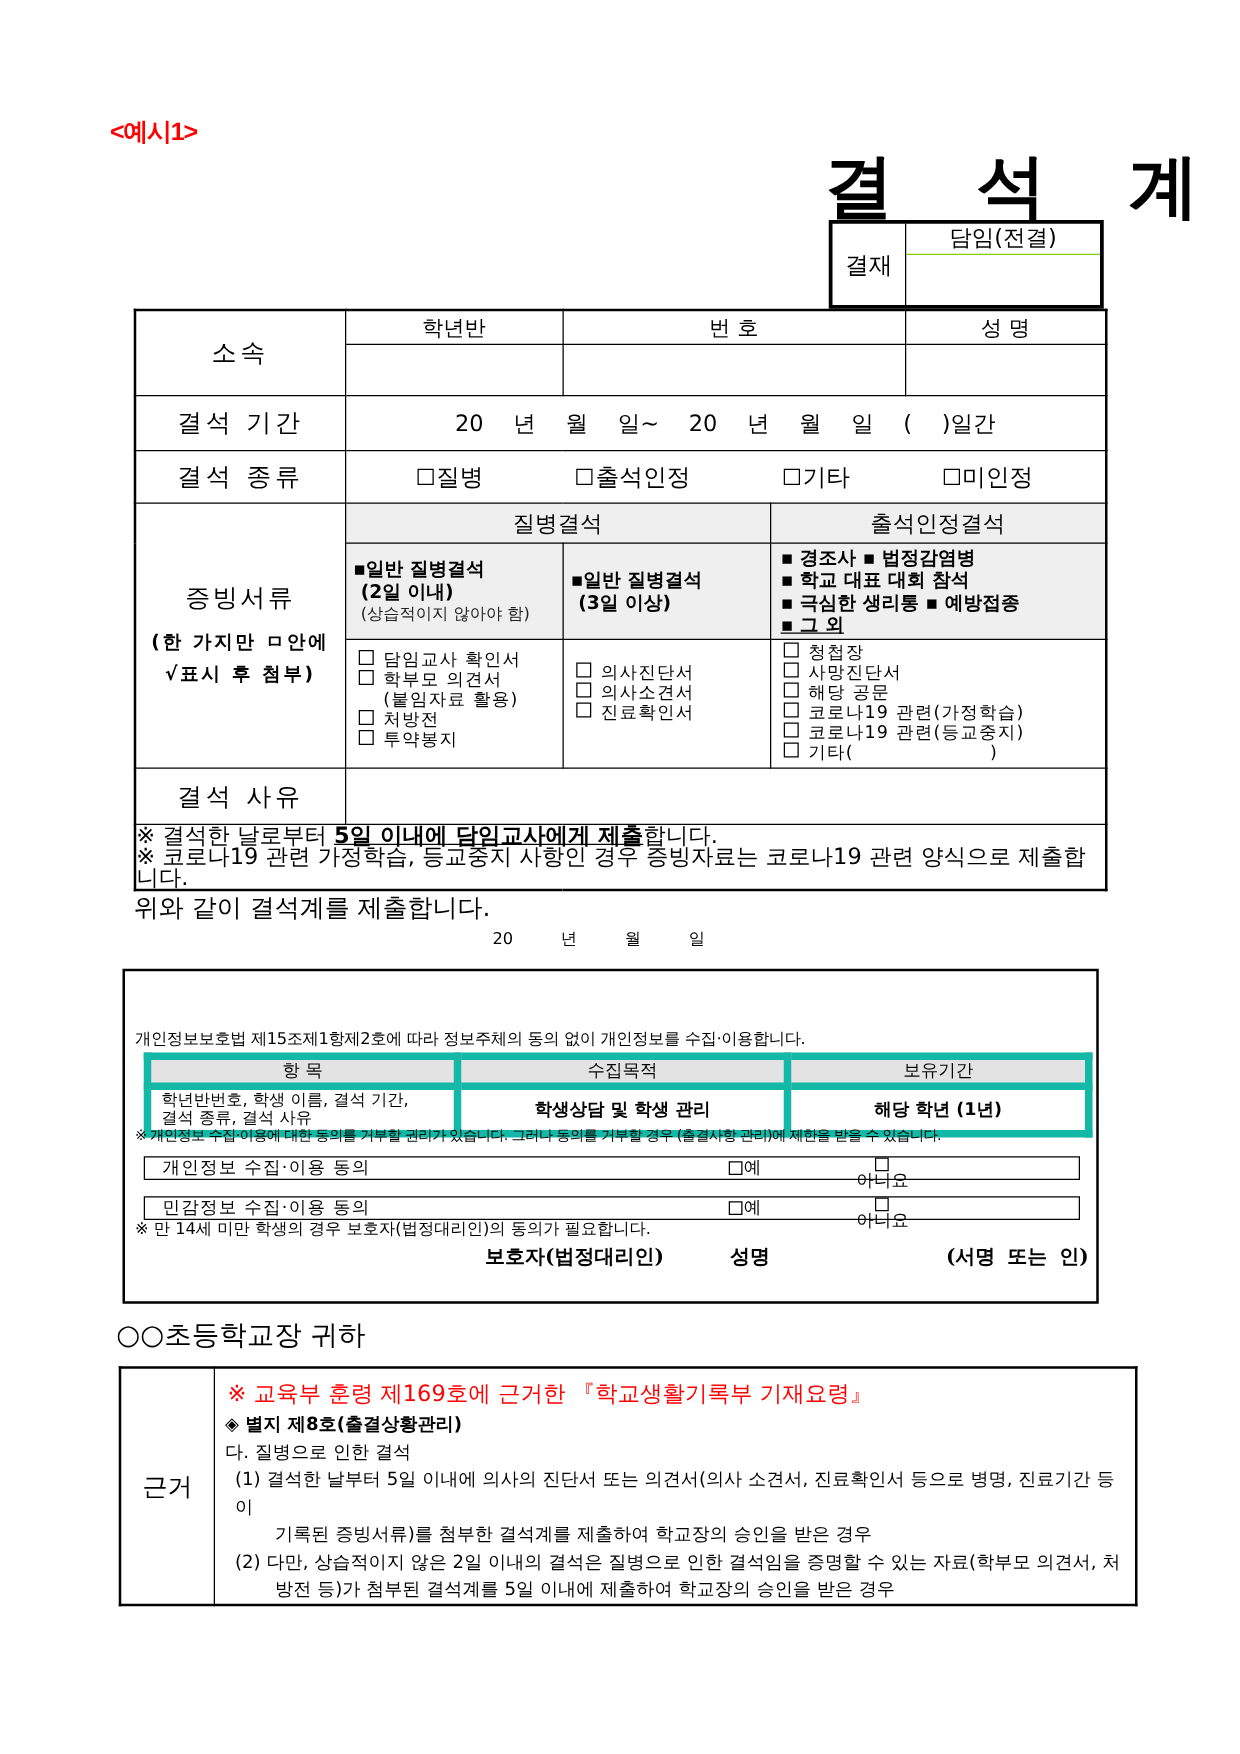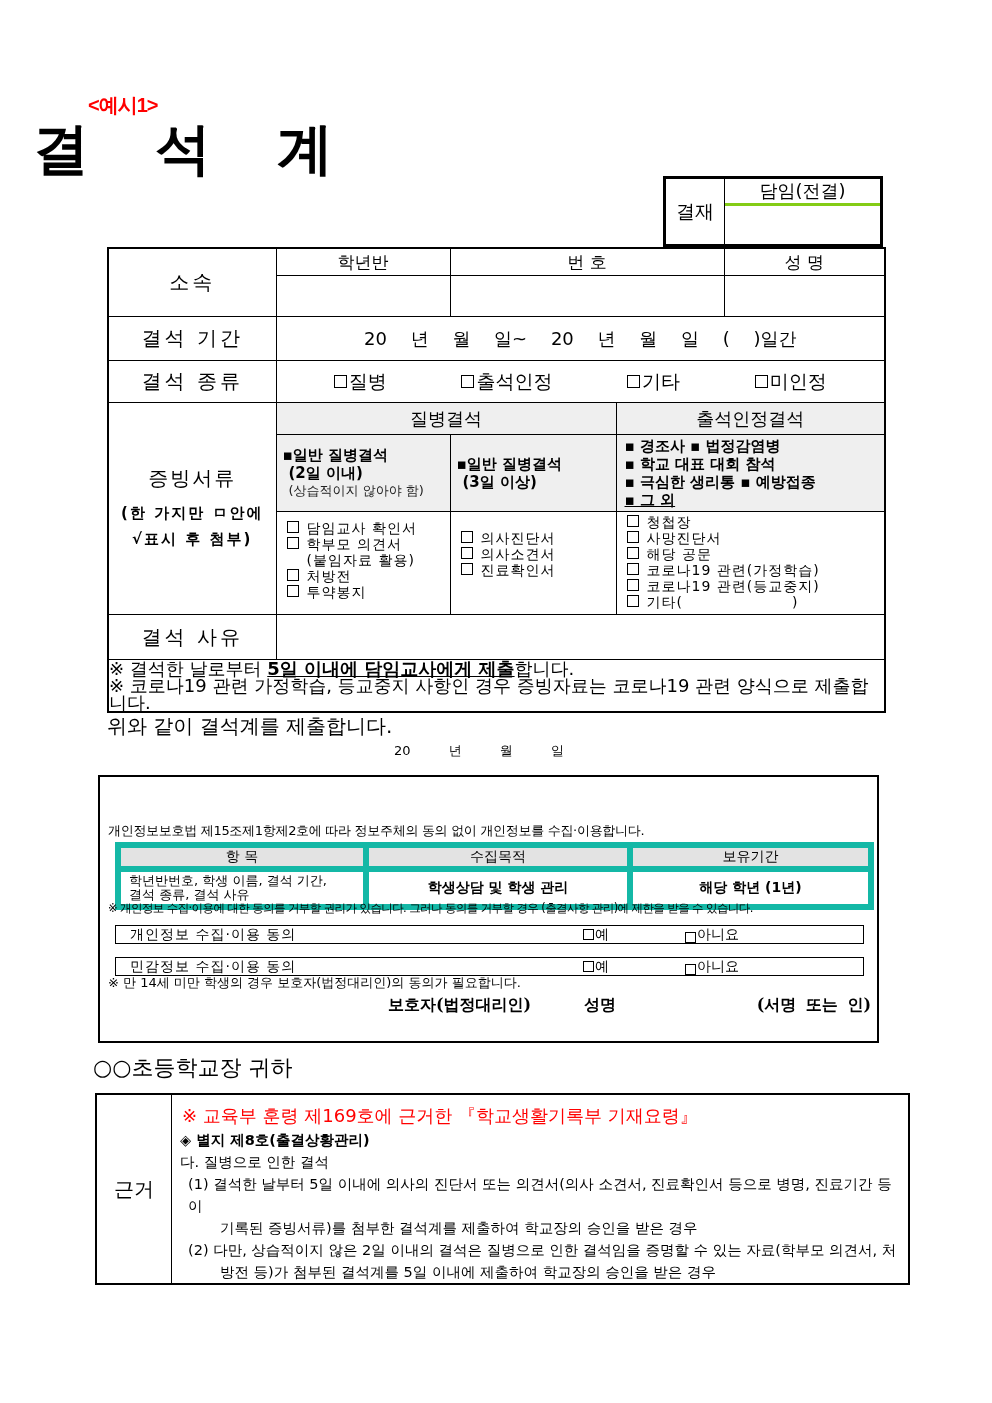--- a/index.html
+++ b/index.html
@@ -1,26 +1,26 @@
 <!DOCTYPE html>
 <html><head>
 <meta charset="utf-8">
 <style>
   html, body { margin:0; padding:0; background:#fff; }
   body { width:992px; height:1403px; position:relative; font-family:"DejaVu Sans", sans-serif; color:#000; overflow:hidden; }
   .abs { position:absolute; }
   .example-tag { left:88px; top:92px; color:#ff0000; font-size:20px; font-weight:bold; font-family:"Liberation Sans", sans-serif; letter-spacing:-1px; }
-  .doc-title { left:0; width:992px; top:112px; text-align:left; font-size:56px; font-weight:bold; font-family:"DejaVu Sans", sans-serif; letter-spacing:0; }
+  .doc-title { left:0; width:992px; top:112px; text-align:right; font-size:56px; font-weight:bold; font-family:"DejaVu Sans", sans-serif; letter-spacing:0; }
   .doc-title span { display:inline-block; margin:0 33px; }
 
   
   .approval { left:663px; top:176px; width:220px; height:71px; border:3px solid #000; box-sizing:border-box; display:flex; }
   .approval .lbl { width:58px; border-right:1px solid #000; display:flex; align-items:center; justify-content:center; font-size:19px; }
   .approval .col { flex:1; display:flex; flex-direction:column; }
-  .approval .col .hd { height:24px; border-bottom:3px solid #84cc16; text-align:center; font-size:18px; line-height:23px; }
+  .approval .col .hd { height:24px; border-bottom:1px solid #84cc16; text-align:center; font-size:18px; line-height:23px; }
   .approval .col .bd { flex:1; }
 
   
   table { border-collapse:collapse; }
   .main { position:absolute; left:107px; top:247px; width:777px; border:2px solid #000; table-layout:fixed; }
   .main td { border:1px solid #000; padding:0; font-size:18px; vertical-align:middle; }
   .main .rowlbl { text-align:center; font-size:20px; letter-spacing:3px; }
   .main .hdr { text-align:center; font-size:17px; height:26px; }
   .main .gray { background:#efefef; }
   .period { text-align:center; font-size:19px; word-spacing:18px; }
@@ -47,21 +47,21 @@
   .priv-law { position:absolute; left:8px; top:45px; font-size:13px; letter-spacing:-0.3px; }
   .priv-table { position:absolute; left:15px; top:65px; width:753px; border:1px solid #000; table-layout:fixed; }
   .priv-table td { border:6px solid #14b8a6; font-size:13px; padding:0 8px; }
   .priv-table .h td { background:#e3e3e3; text-align:center; height:17px; font-size:14px; }
   .priv-table .v td { height:32px; }
   .priv-table .v .c { text-align:center; font-weight:bold; font-size:14px; }
   .priv-warn { position:absolute; left:8px; top:124px; font-size:11.5px; letter-spacing:-0.6px; white-space:nowrap; }
   .consent { position:absolute; left:15px; width:749px; height:19px; border:1px solid #000; font-size:14px; box-sizing:border-box; }
   .consent .t { position:absolute; left:14px; top:0; line-height:17px; letter-spacing:1px; }
   .consent .y { position:absolute; left:467px; top:0; line-height:17px; display:flex; align-items:center; }
-  .consent .n { position:absolute; left:569px; top:0; line-height:17px; display:flex; align-items:flex-end; }
+  .consent .n { position:absolute; left:569px; top:0; line-height:17px; display:flex; align-items:center;flex-direction:column; }
   .consent .chk { width:11px; height:11px; margin-right:1px; }
   .priv-minor { position:absolute; left:8px; top:197px; font-size:13px; }
   .priv-sign { position:absolute; left:288px; top:218px; font-family:"DejaVu Serif", serif; font-weight:bold; font-size:16px; }
   .priv-sign-name { position:absolute; left:484px; top:218px; font-family:"DejaVu Serif", serif; font-weight:bold; font-size:16px; }
   .priv-sign-seal { position:absolute; right:6px; top:218px; font-family:"DejaVu Serif", serif; font-weight:bold; font-size:16px; word-spacing:4px; }
 
   .addressee { left:93px; top:1053px; font-size:22px; }
 
   
   .basis { position:absolute; left:95px; top:1093px; width:815px; height:191px; border:2px solid #000; table-layout:fixed; }

